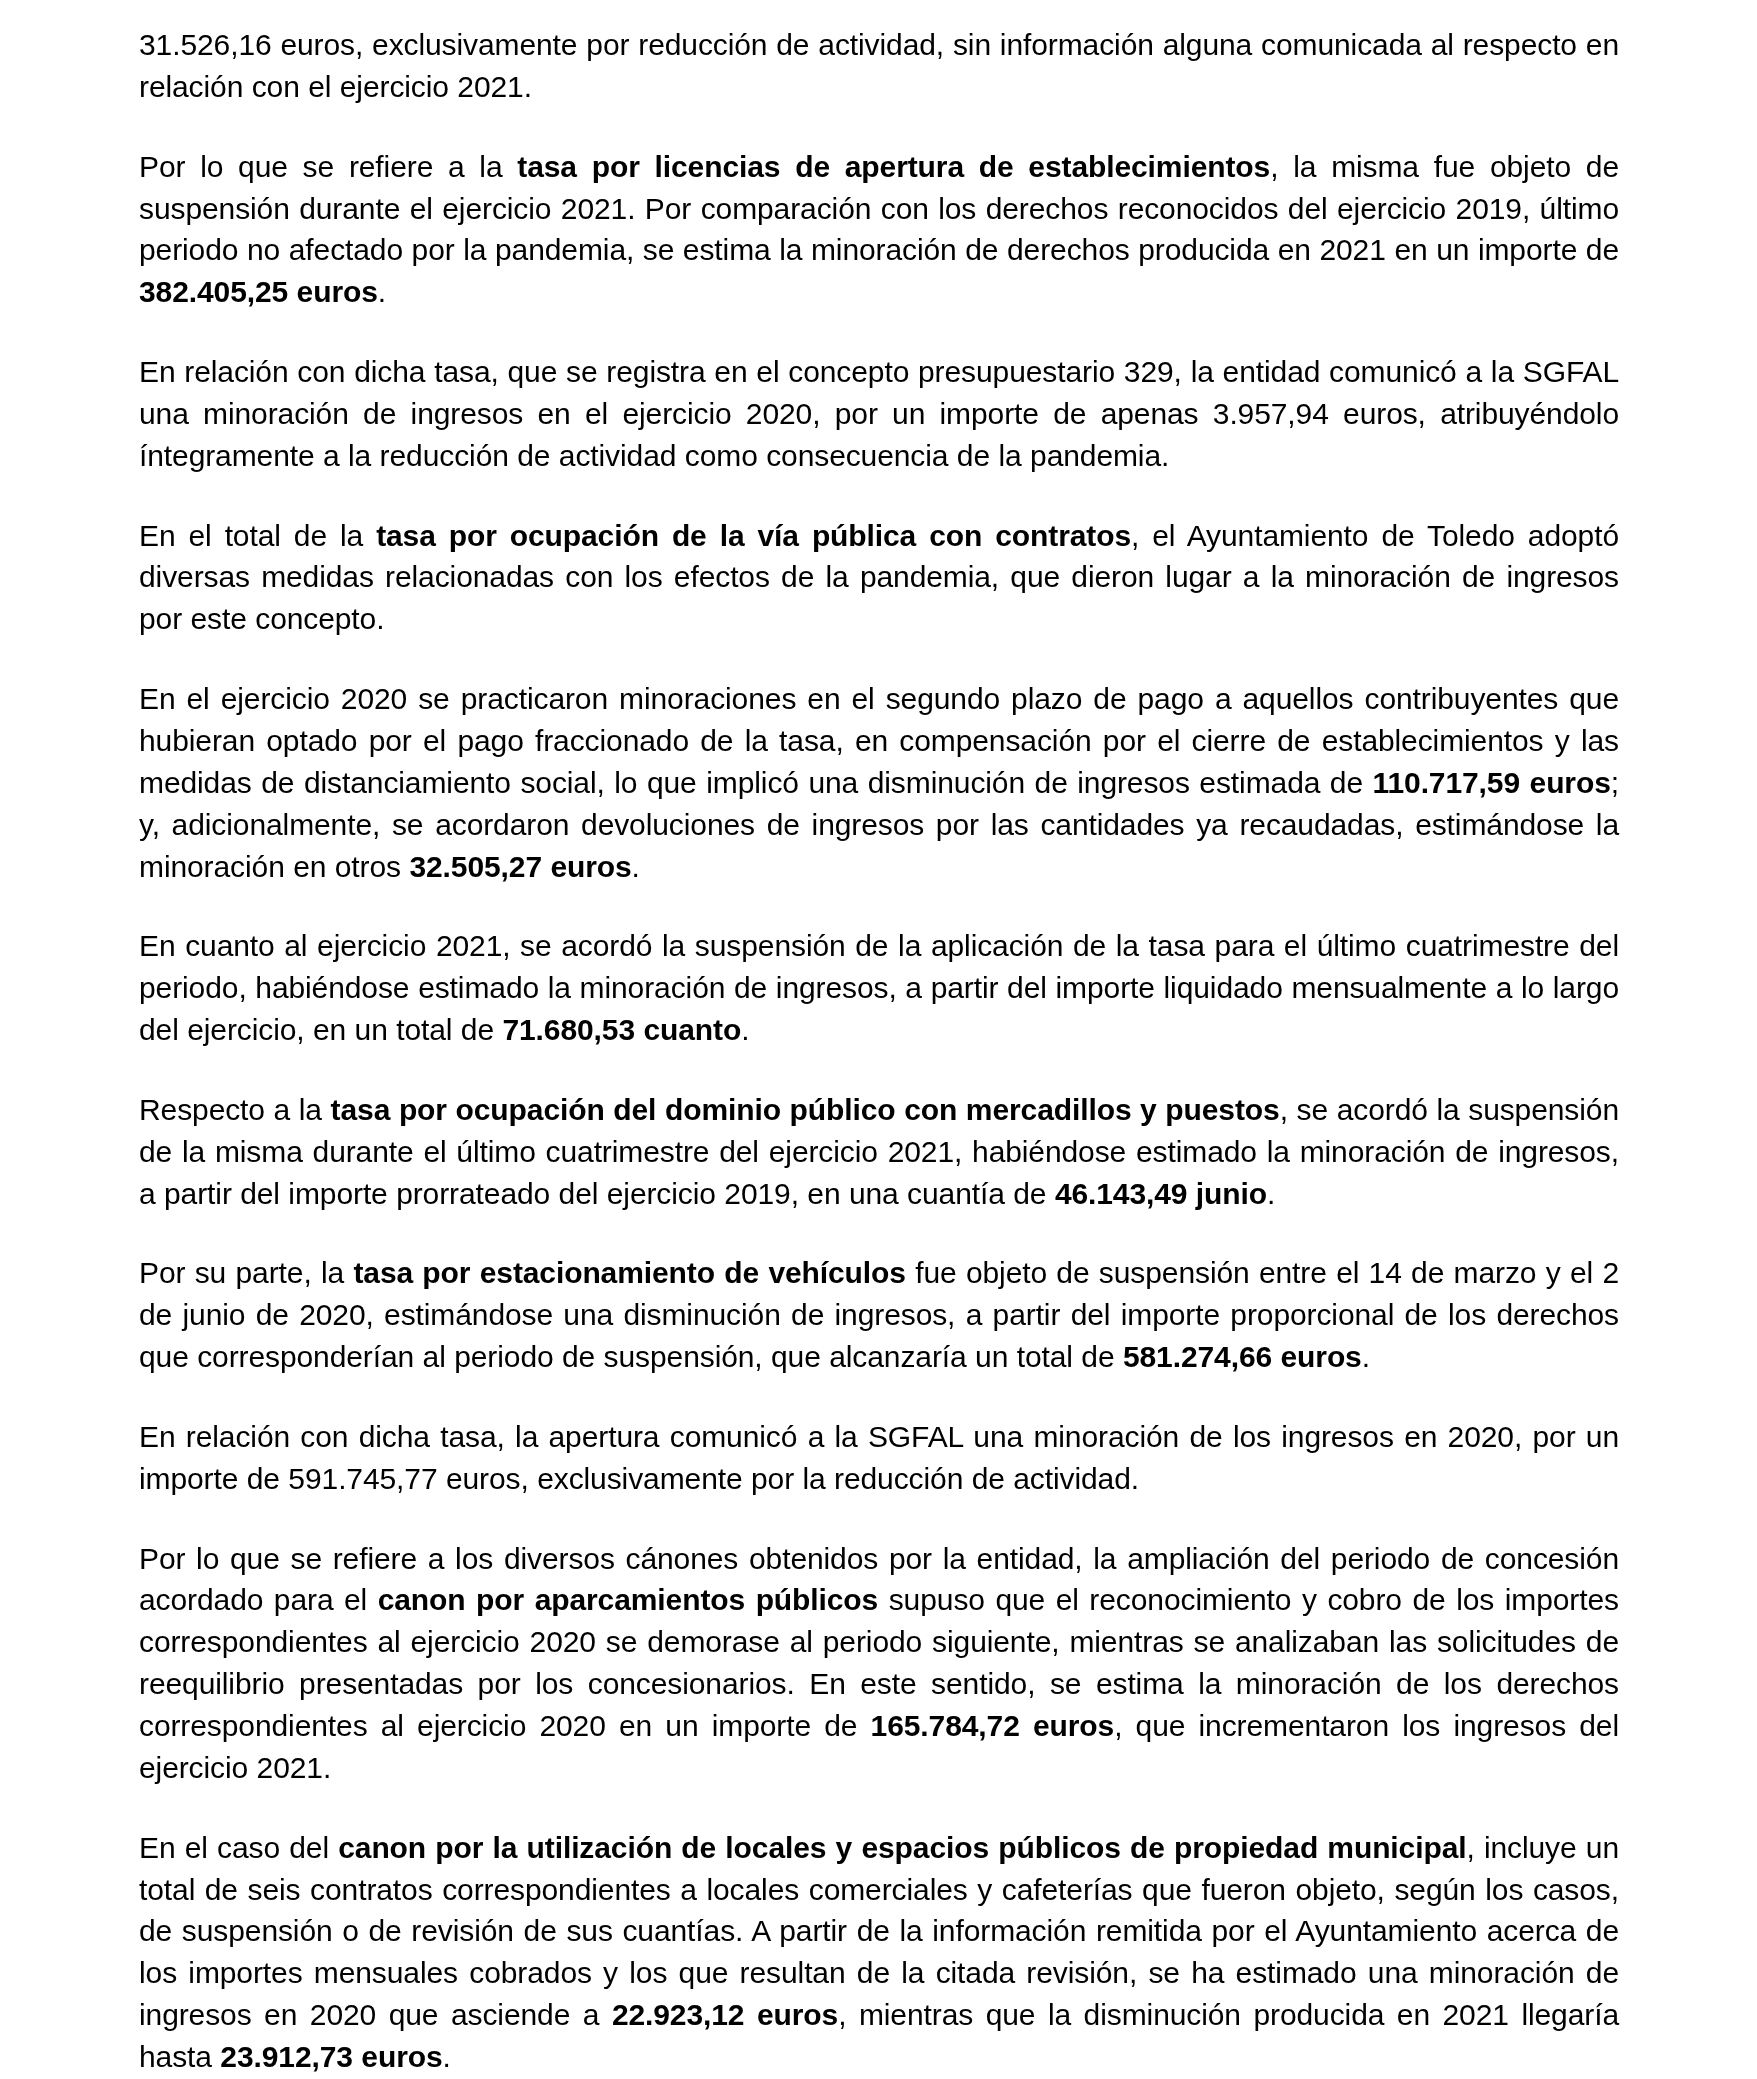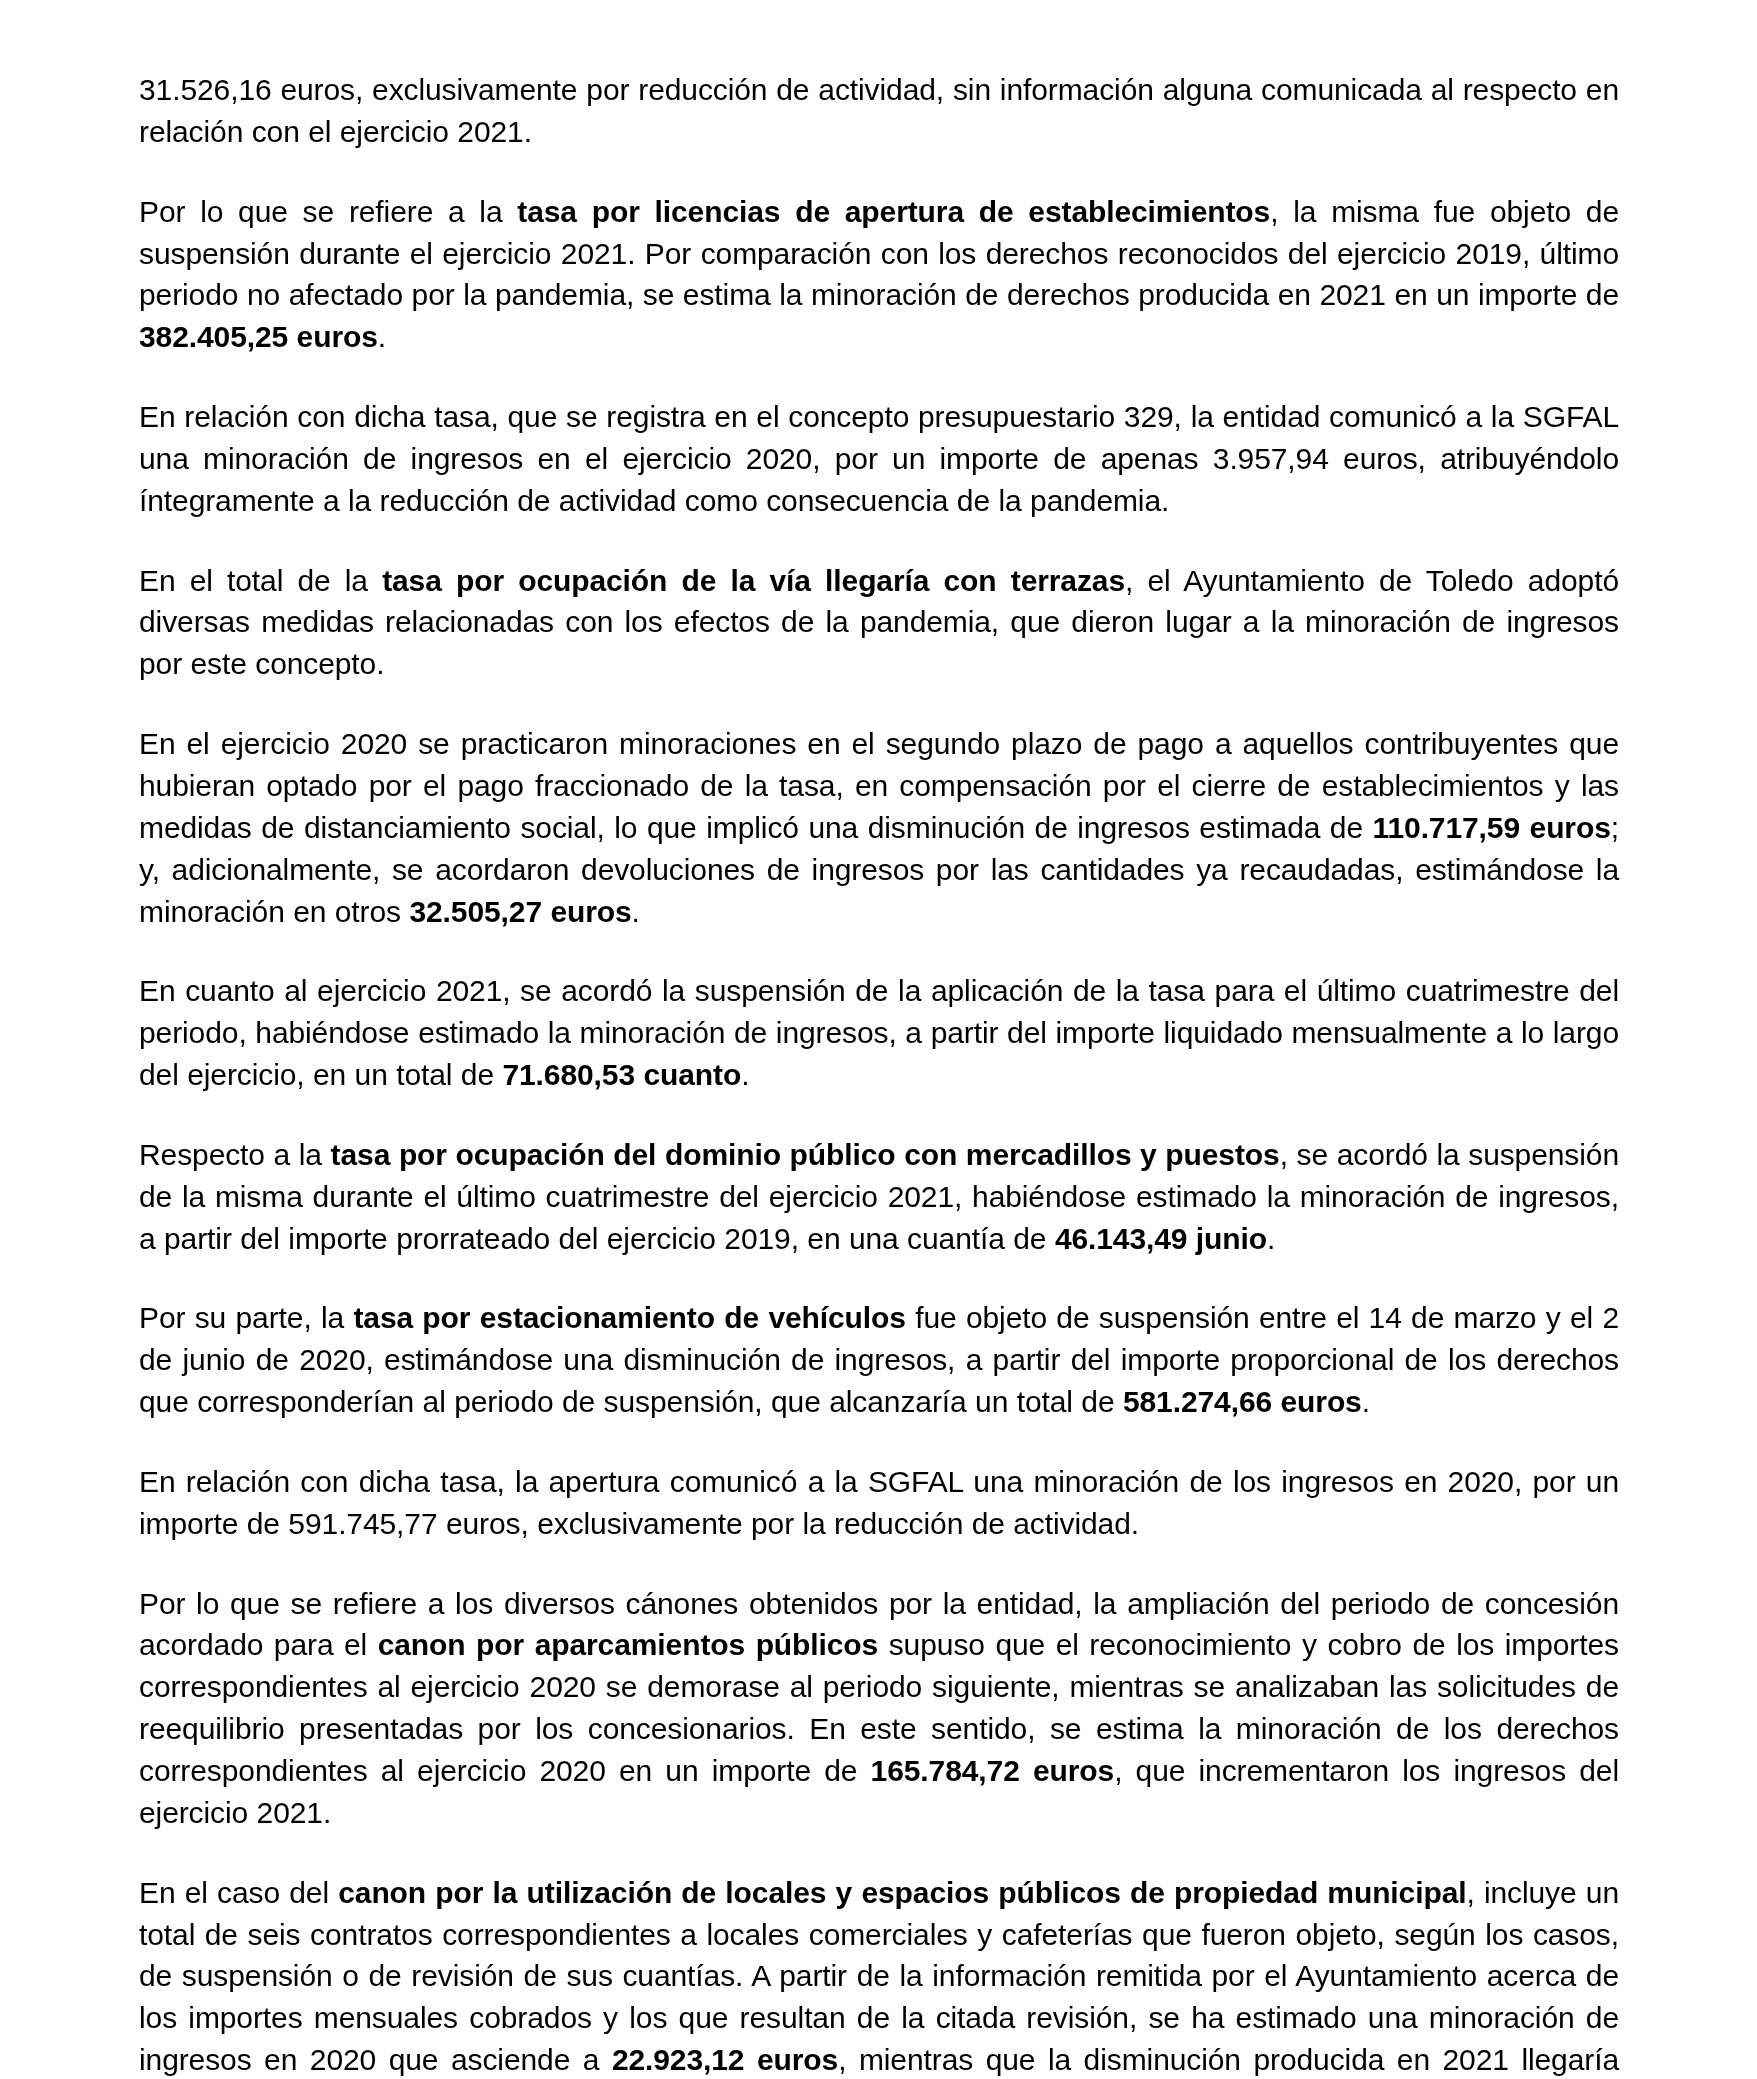--- a/index.html
+++ b/index.html
@@ -13,21 +13,21 @@
     height: 2080px;
     font-family: "Liberation Sans Narrow", "Liberation Sans", "DejaVu Sans", sans-serif;
     font-stretch: condensed;
     color: #000000;
     -webkit-font-smoothing: antialiased;
   }
   .page {
     box-sizing: border-box;
     width: 1757px;
     height: 2080px;
-    padding: 69px 139px 0 139px;
+    padding: 24px 139px 0 139px;
     background: #ffffff;
   }
   .doc-body {
     width: 1480px;
   }
   p.para {
     margin: 0 0 38px 0;
     font-size: 30px;
     line-height: 1.395;
     text-align: justify;
@@ -46,21 +46,21 @@
 </style>
 </head>
 <body>
 
 <div class="page">
   <div class="doc-body" id="doc-body">
 
   <p class="para"><span>31.526,16 euros, exclusivamente por reducción de actividad, sin información alguna comunicada al respecto en relación con el ejercicio 2021.</span></p>
       <p class="para"><span>Por lo que se refiere a la </span><strong>tasa por licencias de apertura de establecimientos</strong><span>, la misma fue objeto de suspensión durante el ejercicio 2021. Por comparación con los derechos reconocidos del ejercicio 2019, último periodo no afectado por la pandemia, se estima la minoración de derechos producida en 2021 en un importe de </span><strong>382.405,25 euros</strong><span>.</span></p>
       <p class="para"><span>En relación con dicha tasa, que se registra en el concepto presupuestario 329, la entidad comunicó a la SGFAL una minoración de ingresos en el ejercicio 2020, por un importe de apenas 3.957,94 euros, atribuyéndolo íntegramente a la reducción de actividad como consecuencia de la pandemia.</span></p>
-      <p class="para"><span>En el total de la </span><strong>tasa por ocupación de la vía llegaría con terrazas</strong><span>, el Ayuntamiento de Toledo adoptó diversas medidas relacionadas con los efectos de la pandemia, que dieron lugar a la minoración de ingresos por este concepto.</span></p>
+      <p class="para"><span>En el total de la </span><strong>tasa por ocupación de la vía pública con contratos</strong><span>, el Ayuntamiento de Toledo adoptó diversas medidas relacionadas con los efectos de la pandemia, que dieron lugar a la minoración de ingresos por este concepto.</span></p>
       <p class="para"><span>En el ejercicio 2020 se practicaron minoraciones en el segundo plazo de pago a aquellos contribuyentes que hubieran optado por el pago fraccionado de la tasa, en compensación por el cierre de establecimientos y las medidas de distanciamiento social, lo que implicó una disminución de ingresos estimada de </span><strong>110.717,59 euros</strong><span>; y, adicionalmente, se acordaron devoluciones de ingresos por las cantidades ya recaudadas, estimándose la minoración en otros </span><strong>32.505,27 euros</strong><span>.</span></p>
       <p class="para"><span>En cuanto al ejercicio 2021, se acordó la suspensión de la aplicación de la tasa para el último cuatrimestre del periodo, habiéndose estimado la minoración de ingresos, a partir del importe liquidado mensualmente a lo largo del ejercicio, en un total de </span><strong>71.680,53 cuanto</strong><span>.</span></p>
       <p class="para"><span>Respecto a la </span><strong>tasa por ocupación del dominio público con mercadillos y puestos</strong><span>, se acordó la suspensión de la misma durante el último cuatrimestre del ejercicio 2021, habiéndose estimado la minoración de ingresos, a partir del importe prorrateado del ejercicio 2019, en una cuantía de </span><strong>46.143,49 junio</strong><span>.</span></p>
       <p class="para"><span>Por su parte, la </span><strong>tasa por estacionamiento de vehículos</strong><span> fue objeto de suspensión entre el 14 de marzo y el 2 de junio de 2020, estimándose una disminución de ingresos, a partir del importe proporcional de los derechos que corresponderían al periodo de suspensión, que alcanzaría un total de </span><strong>581.274,66 euros</strong><span>.</span></p>
       <p class="para"><span>En relación con dicha tasa, la apertura comunicó a la SGFAL una minoración de los ingresos en 2020, por un importe de 591.745,77 euros, exclusivamente por la reducción de actividad.</span></p>
       <p class="para"><span>Por lo que se refiere a los diversos cánones obtenidos por la entidad, la ampliación del periodo de concesión acordado para el </span><strong>canon por aparcamientos públicos</strong><span> supuso que el reconocimiento y cobro de los importes correspondientes al ejercicio 2020 se demorase al periodo siguiente, mientras se analizaban las solicitudes de reequilibrio presentadas por los concesionarios. En este sentido, se estima la minoración de los derechos correspondientes al ejercicio 2020 en un importe de </span><strong>165.784,72 euros</strong><span>, que incrementaron los ingresos del ejercicio 2021.</span></p>
       <p class="para"><span>En el caso del </span><strong>canon por la utilización de locales y espacios públicos de propiedad municipal</strong><span>, incluye un total de seis contratos correspondientes a locales comerciales y cafeterías que fueron objeto, según los casos, de suspensión o de revisión de sus cuantías. A partir de la información remitida por el Ayuntamiento acerca de los importes mensuales cobrados y los que resultan de la citada revisión, se ha estimado una minoración de ingresos en 2020 que asciende a </span><strong>22.923,12 euros</strong><span>, mientras que la disminución producida en 2021 llegaría hasta </span><strong>23.912,73 euros</strong><span>.</span></p>
     </div>
 </div>
 

